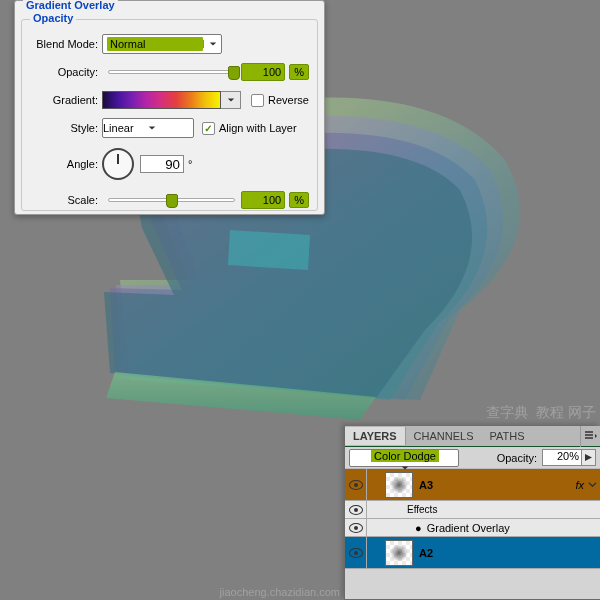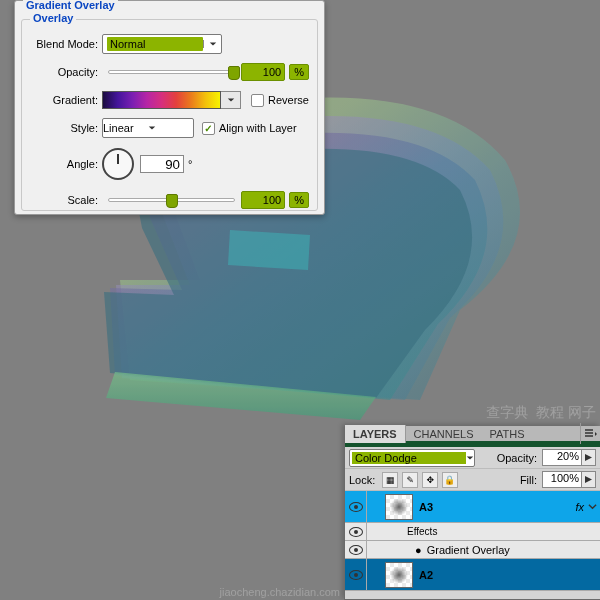--- a/index.html
+++ b/index.html
@@ -34,38 +34,38 @@
 
   .angle-dial { width: 32px; height: 32px; border: 2px solid #444; border-radius: 50%; position: relative; background: #f8f8f8; }
   .angle-dial::after { content: ''; position: absolute; width: 2px; height: 10px; background: #333; left: 50%; top: 4px; transform: translateX(-50%); }
   .angle-input { width: 44px; height: 18px; border: 1px solid #888; background: #fff; margin-left: 6px; text-align: right; padding: 0 3px; }
 
   
   .art { position: absolute; top: 80px; left: 60px; width: 480px; height: 360px; pointer-events: none; }
 
   
   .layers-panel { position: absolute; right: 0; bottom: 0; width: 256px; height: 174px; background: #d4d4d4; border: 1px solid #6a6a6a; border-top: none; border-right: none; font-size: 11px; box-shadow: -2px -2px 5px rgba(0,0,0,0.2); }
-  .panel-tabs { display: flex; align-items: center; height: 21px; background: #b8b8b8; border-bottom: 6px solid #14532d; }
+  .panel-tabs { display: flex; align-items: center; height: 21px; background: #b8b8b8; border-bottom: 1px solid #14532d; }
   .tab { padding: 3px 8px; color: #3a3a3a; cursor: default; }
   .tab.active { background: #dcdcdc; border-right: 1px solid #999; font-weight: bold; }
   .panel-tabs .menu { margin-left: auto; width: 20px; height: 21px; border-left: 1px solid #999; display: flex; align-items: center; justify-content: center; }
 
   .prow { display: flex; align-items: center; height: 22px; padding: 0 4px; border-bottom: 1px solid #bcbcbc; background: #d4d4d4; }
   .prow .plbl { margin-right: 3px; }
-  .blend-select { height: 18px; border: 1px solid #7a7a7a; background: #fff; display: flex; align-items: center; padding-left: 2px; border-radius: 2px; width: 126px; }
+  .blend-select { height: 18px; border: 1px solid #7a7a7a; background: #fff; display: flex; align-items: center; padding-left: 2px; border-radius: 2px; width: 110px; flex-direction: column; }
   .blend-select .inner { flex: 1; background: #8cb400; padding: 0 3px; }
   .opac-input { width: 40px; height: 17px; border: 1px solid #888; background: #fff; text-align: right; padding: 0 2px; margin-left: 2px; }
   .arrow-btn { width: 14px; height: 17px; border: 1px solid #888; border-left: none; display: flex; align-items: center; justify-content: center; background: #e8e8e8; }
 
   .lock-icons { display: flex; gap: 4px; margin-left: 4px; }
   .lock-ico { width: 16px; height: 16px; border: 1px solid #aaa; background: #eee; display: flex; align-items: center; justify-content: center; font-size: 9px; }
 
   .layer-list { overflow: hidden; }
   .layer-row { display: flex; align-items: center; height: 32px; background: #0369a1; border-bottom: 1px solid #aaa; }
-  .layer-row.selected { background: #0ea5e9; }
+  .layer-row.selected { background: #a16207; }
   .layer-row.sub { height: 18px; background: #e8e8e8; }
   .vis { width: 22px; height: 100%; border-right: 1px solid #aaa; display: flex; align-items: center; justify-content: center; }
   .eye { width: 14px; height: 10px; border: 1px solid #333; border-radius: 50%; position: relative; }
   .eye::after { content: ''; width: 4px; height: 4px; background: #333; border-radius: 50%; position: absolute; left: 4px; top: 2px; }
   .spacer-col { width: 18px; }
   .thumb { width: 28px; height: 26px; border: 1px solid #666; background: #fff; position: relative; display: flex; align-items: center; justify-content: center; }
   .thumb::before { content: ''; position: absolute; inset: 0; background-image: linear-gradient(45deg,#ccc 25%,transparent 25%), linear-gradient(-45deg,#ccc 25%,transparent 25%), linear-gradient(45deg,transparent 75%,#ccc 75%), linear-gradient(-45deg,transparent 75%,#ccc 75%); background-size: 8px 8px; background-position: 0 0,0 4px,4px -4px,-4px 0; opacity: 0.4; }
   .thumb .shape { position: relative; width: 20px; height: 16px; background: radial-gradient(circle, #666, transparent 70%); border-radius: 3px; }
   .layer-name { margin-left: 6px; font-weight: bold; }
   .fx { margin-left: auto; margin-right: 4px; font-style: italic; font-size: 11px; }
@@ -110,21 +110,21 @@
     <path d="M80 78 Q340 18 415 100 Q452 174 378 244 L330 320 L55 295 L50 208 L122 210 L90 138 Z" fill="url(#g3)" opacity="0.6"></path>
     <path d="M72 95 Q330 36 400 110 Q436 180 365 250 L316 318 L50 293 L44 212 L114 215 L82 148 Z" fill="#2d6b7e" opacity="0.6"></path>
     <path d="M55 292 L316 317 L300 340 L46 318 Z" fill="url(#g4)" opacity="0.7"></path>
     <path d="M170 150 L250 155 L248 190 L168 185 Z" fill="#2fc0c4" opacity="0.5"></path>
   </g>
 </svg>
 
 <div class="dialog">
   <span class="group-label">Gradient Overlay</span>
   <div class="fieldset">
-    <span class="fieldset-label">Overlay</span>
+    <span class="fieldset-label">Opacity</span>
 
     <div class="row">
       <div class="lbl">Blend Mode:</div>
       <div class="select" style="width:120px">
         <span class="sel-txt">Normal</span>
         <span class="caret">
             <svg viewBox="0 0 10 10">
               <path d="M1 3 L5 7 L9 3 Z" fill="#333"></path>
             </svg>
           </span>
@@ -207,36 +207,20 @@
     </div>
     <span style="margin-left:auto" class="plbl">Opacity:</span>
     <div class="opac-input">20%</div>
     <div class="arrow-btn">
         <svg width="7" height="7" viewBox="0 0 10 10">
           <path d="M0 0 L10 5 L0 10 Z" fill="#333"></path>
         </svg>
       </div>
   </div>
 
-  <div class="prow">
-    <span class="plbl">Lock:</span>
-    <div class="lock-icons">
-      <div class="lock-ico">▦</div>
-      <div class="lock-ico">✎</div>
-      <div class="lock-ico">✥</div>
-      <div class="lock-ico">🔒</div>
-    </div>
-    <span style="margin-left:auto" class="plbl">Fill:</span>
-    <div class="opac-input">100%</div>
-    <div class="arrow-btn">
-        <svg width="7" height="7" viewBox="0 0 10 10">
-          <path d="M0 0 L10 5 L0 10 Z" fill="#333"></path>
-        </svg>
-      </div>
-  </div>
 
   <div class="layer-list">
     <div class="layer-row selected">
       <div class="vis">
           <span class="eye"></span>
         </div>
       <div class="spacer-col"></div>
       <div class="thumb">
           <div class="shape"></div>
         </div>

